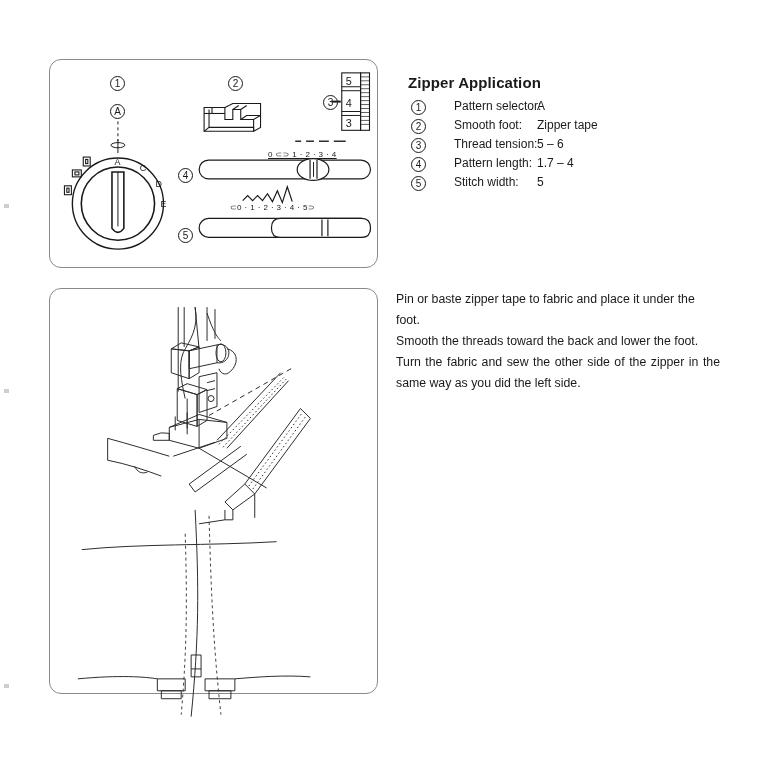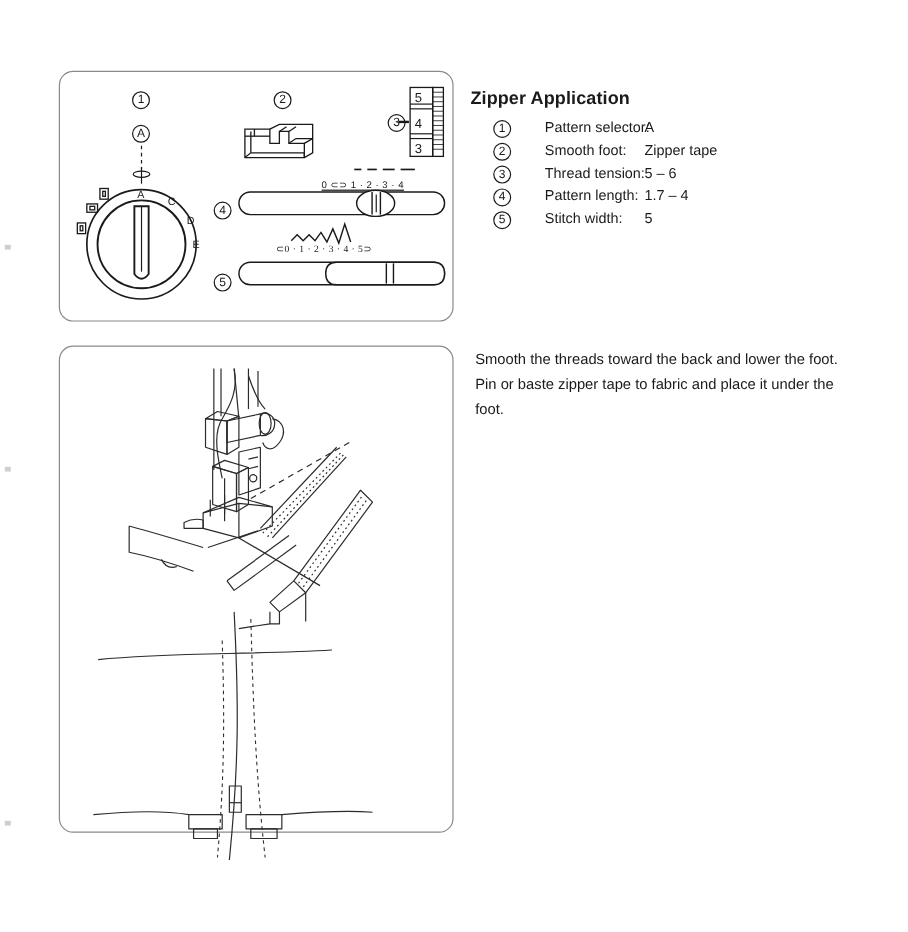--- a/index.html
+++ b/index.html
@@ -60,21 +60,21 @@
     border-radius: 50%;
     text-align: center;
     font-size: 10px;
     box-sizing: border-box;
     background: #fff;
   }
 
   
   #doc-title {
     position: absolute;
-    left: 392px;
+    left: 408px;
     top: 64px;
     font-size: 15px;
     font-weight: bold;
     letter-spacing: 0.1px;
     text-align: right;
   }
   #spec-list {
     position: absolute;
     left: 411px;
     top: 99px;
@@ -154,21 +154,21 @@
   <div class="circ-abs" style="left:178px; top:16px;">2</div>
 
   <div class="circ-abs" style="left:273px; top:35px;">3</div>
 
   <div class="circ-abs" style="left:128px; top:108px;">4</div>
 
   <div class="circ-abs" style="left:128px; top:168px;">5</div>
 
   <div class="scale-text" style="left:218px; top:90px;text-decoration:underline;">0 ⊂⊃ 1 · 2 · 3 · 4</div>
 
-  <div class="scale-text" style="left:180px; top:143px;font-family:Liberation Serif, serif;">⊂0 · 1 · 2 · 3 · 4 · 5⊃</div>
+  <div class="scale-text" style="left:180px; top:143px;">⊂0 · 1 · 2 · 3 · 4 · 5⊃</div>
 
   <svg class="svg-layer" viewBox="0 0 329 209">
     <g fill="none" stroke="#1a1a1a" stroke-width="1">
 
       <line x1="68" y1="62" x2="68" y2="82" stroke-dasharray="3,3"></line>
       <ellipse cx="68" cy="86" rx="7" ry="2.6" fill="#fff"></ellipse>
       <line x1="68" y1="80" x2="68" y2="94"></line>
 
       <circle cx="68" cy="145" r="46" stroke-width="1.4"></circle>
       <circle cx="68" cy="145" r="37" stroke-width="1.6"></circle>
@@ -393,19 +393,20 @@
     <span class="spec-value">1.7 – 4</span>
   </div>
   <div class="spec-row">
     <span class="circ">5</span>
     <span class="spec-label">Stitch width:</span>
     <span class="spec-value">5</span>
   </div>
 </div>
 
 <div id="body-text">
+  <p>Pin or baste zipper tape to fabric and place it under the foot.</p>
   <p>Smooth the threads toward the back and lower the foot.</p>
-  <p>Pin or baste zipper tape to fabric and place it under the foot.</p>
+  <p class="justified">Turn the fabric and sew the other side of the zipper in the same way as you did the left side.</p>
 </div>
 
 <div class="artifact" style="top:204px;"></div>
 <div class="artifact" style="top:389px;"></div>
 <div class="artifact" style="top:684px;"></div>
 
 </body></html>

